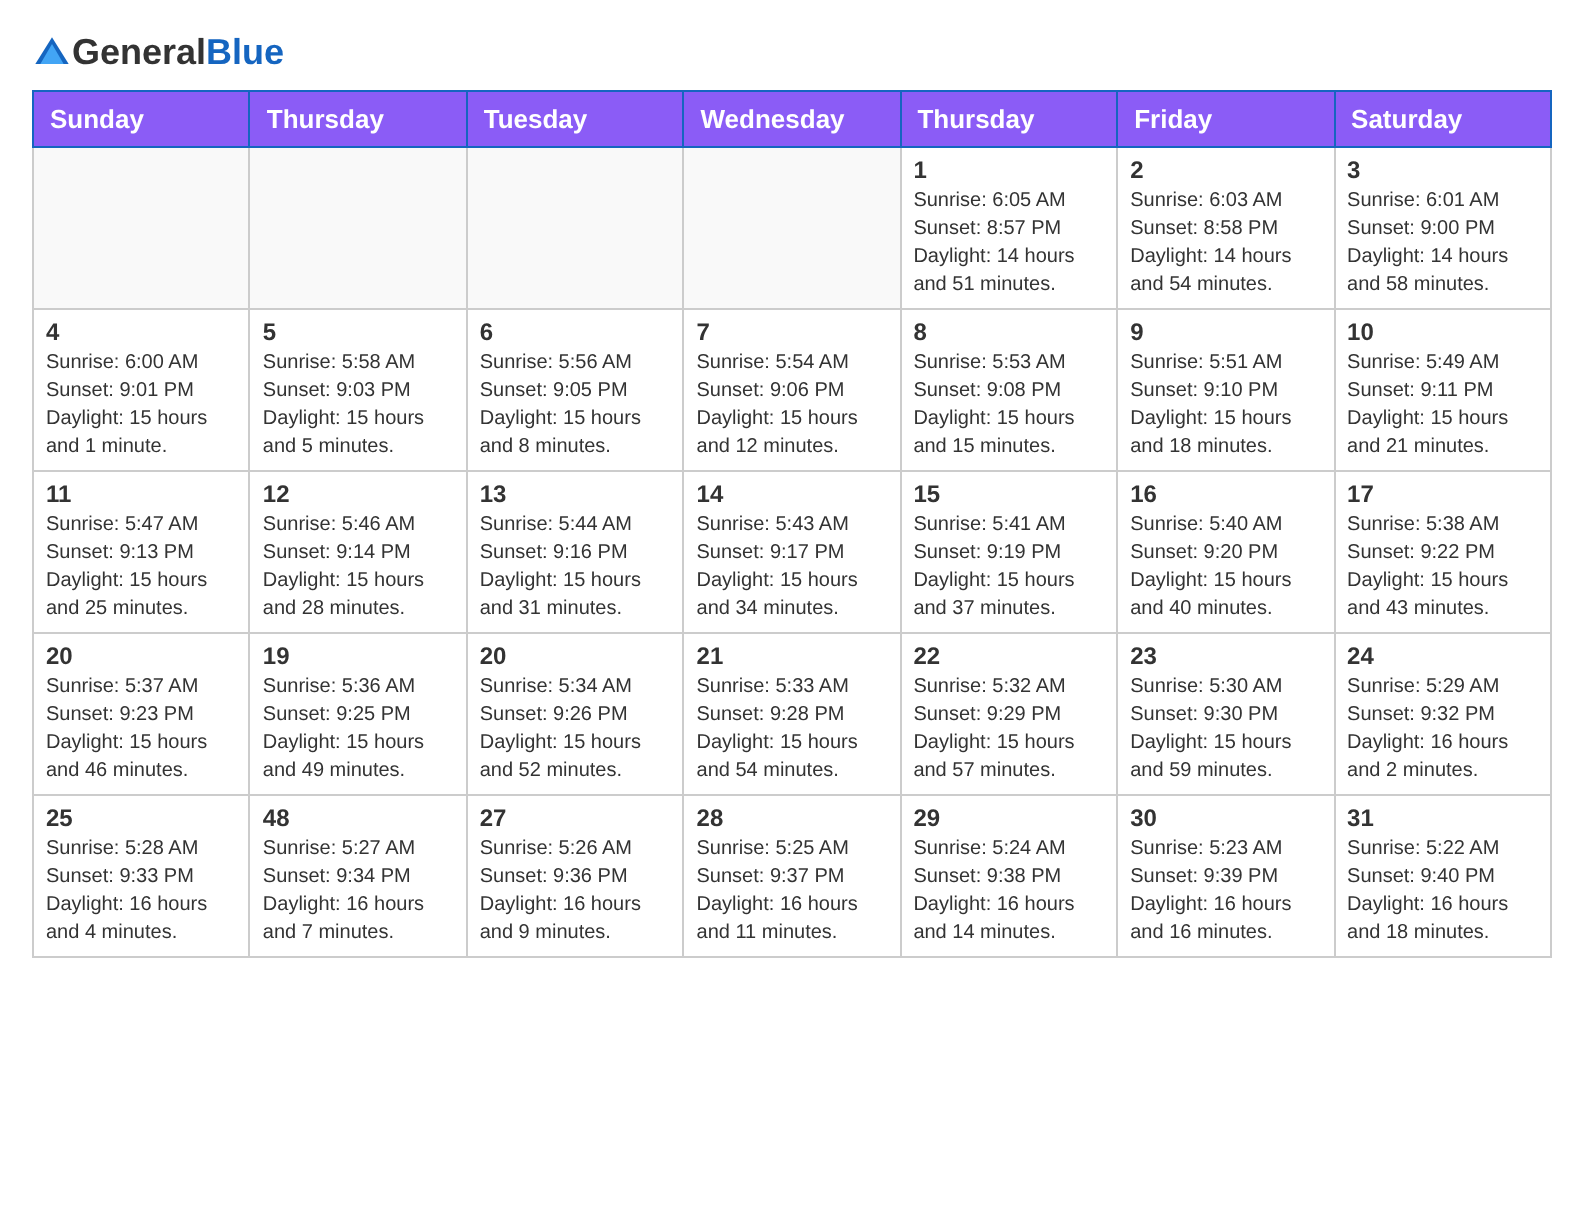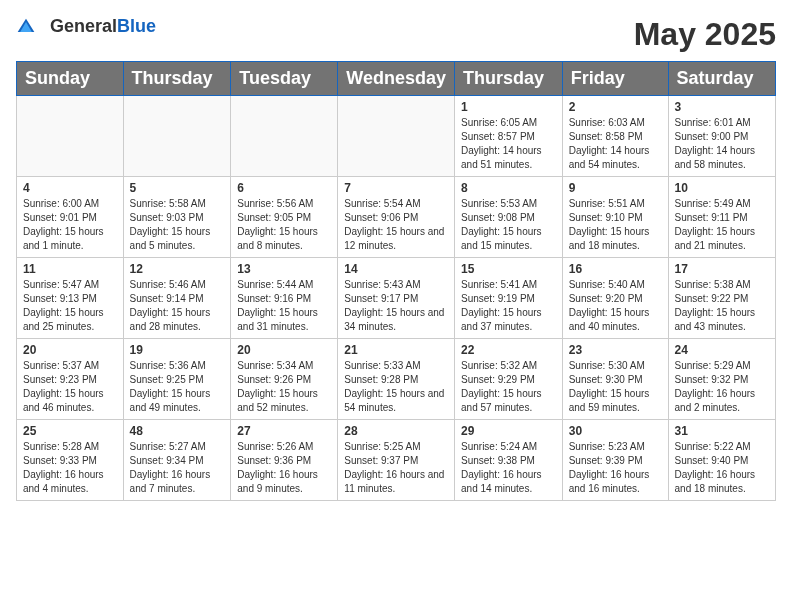--- a/index.html
+++ b/index.html
@@ -12,21 +12,21 @@
     }
     .header {
       display: flex;
       justify-content: space-between;
       align-items: flex-start;
       margin-bottom: 8px;
     }
     .logo {
       display: flex;
       align-items: center;
-      gap: 14px;
+      gap: 0;
     }
     .logo-text-general {
       font-size: 18px;
       font-weight: bold;
       color: #333;
     }
     .logo-text-blue {
       font-size: 18px;
       font-weight: bold;
       color: #1565c0;
@@ -46,23 +46,23 @@
     .location-title {
       font-size: 16px;
       color: #555;
     }
     .calendar {
       width: 100%;
       border-collapse: collapse;
       border: 1px solid #ccc;
     }
     .calendar th {
-      background-color: #737373;
+      background-color: #8b5cf6;
       color: white;
-      font-size: 18px;
+      font-size: 13px;
       font-weight: bold;
       padding: 6px 8px;
       text-align: left;
       border: 1px solid #1565c0;
     }
     .calendar td {
       border: 1px solid #ccc;
       vertical-align: top;
       padding: 4px 6px;
       font-size: 10.5px;
@@ -93,21 +93,20 @@
   <div class="logo">
     <svg class="logo-icon" viewBox="0 0 24 24" xmlns="http://www.w3.org/2000/svg">
       <polygon points="12,2 22,18 2,18" fill="#1565c0"></polygon>
       <polygon points="12,6 19,18 5,18" fill="#42a5f5"></polygon>
     </svg>
     <div>
       <span class="logo-text-general">General</span><span class="logo-text-blue">Blue</span>
     </div>
   </div>
   <div class="title-section">
-    <div class="month-title">May 2025</div>
   </div>
 </div>
 
 <table class="calendar">
   <thead>
     <tr>
     <th>Sunday</th>
         <th>Thursday</th>
         <th>Tuesday</th>
         <th>Wednesday</th>

